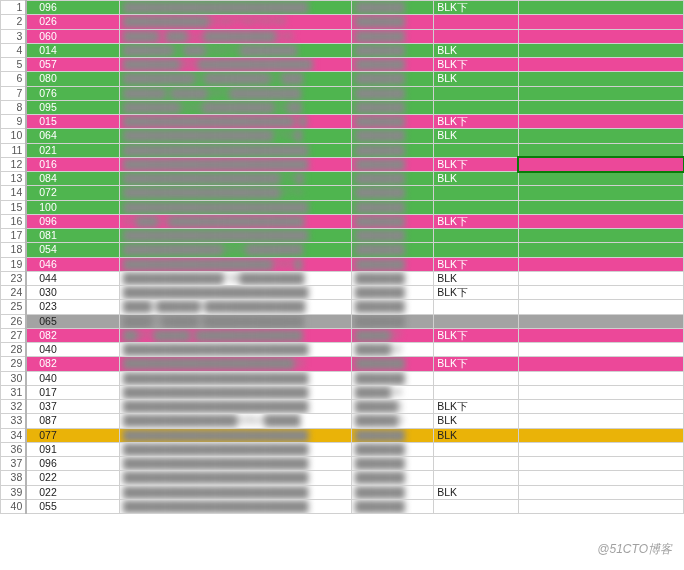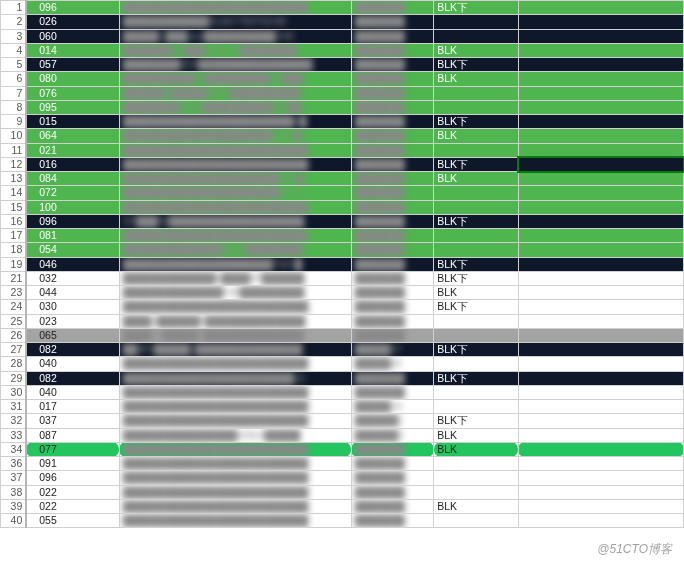--- a/index.html
+++ b/index.html
@@ -41,23 +41,23 @@
     font-size: 10.5px;
     border-right: 2px solid #b5b5b5;
   }
   .colA { width: 90px; padding-left: 12px; }
   .colB { width: 225px; }
   .colC { width: 80px; }
   .colD { width: 82px; }
   .colE { width: 160px; }
 
   
-  .hl-blue  { background: #0f172a; color: #fff; }
+  .hl-blue  { background: #ec4899; color: #fff; }
   .hl-green { background: #4fb54f; color: #fff; }
-  .hl-lgreen{ background: #22c55e; color: #222; border-radius: 7px; }
+  .hl-lgreen{ background: #eab308; color: #222; }
   .hl-sel   { background: #a3a3a3; }
   .hl-none  { background: #fff; }
 
   
   .blurred { filter: blur(3px); color: #888; letter-spacing: -0.3px; }
 
   .active-cell {
     outline: 2px solid #0a7a0a;
     outline-offset: -1px;
   }
@@ -220,28 +220,20 @@
     </div>
     <div class="row">
       <div class="cell rownum">19</div>
       <div class="cell colA hl-blue">046</div>
       <div class="cell colB hl-blue"><span class="blurred">█████████████████████7687█</span></div>
       <div class="cell colC hl-blue"><span class="blurred">███████</span></div>
       <div class="cell colD hl-blue">BLK下</div>
       <div class="cell colE hl-blue"></div>
     </div>
     <div class="row">
-      <div class="cell rownum">21</div>
-      <div class="cell colA hl-none">032</div>
-      <div class="cell colB hl-none"><span class="blurred">█████████████6████0F██████</span></div>
-      <div class="cell colC hl-none"><span class="blurred">███████</span></div>
-      <div class="cell colD hl-none">BLK下</div>
-      <div class="cell colE hl-none"></div>
-    </div>
-    <div class="row">
       <div class="cell rownum">23</div>
       <div class="cell colA hl-none">044</div>
       <div class="cell colB hl-none"><span class="blurred">██████████████F38█████████</span></div>
       <div class="cell colC hl-none"><span class="blurred">███████</span></div>
       <div class="cell colD hl-none">BLK</div>
       <div class="cell colE hl-none"></div>
     </div>
     <div class="row">
       <div class="cell rownum">24</div>
       <div class="cell colA hl-none">030</div>

